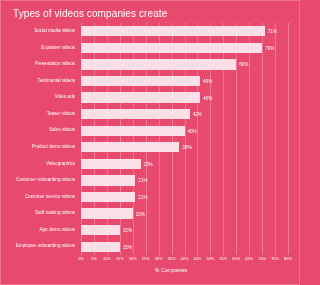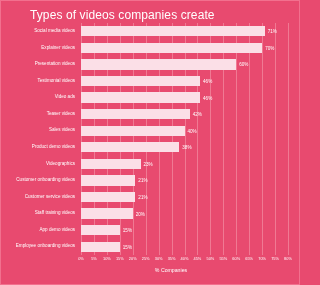--- a/index.html
+++ b/index.html
@@ -18,25 +18,24 @@
     width: 300px;
     height: 285px;
     box-sizing: border-box;
     background: #e84a6f;
     border: 1px solid #f2708e;
   }
   #chart-title {
     position: absolute;
     left: 12px;
     top: 7px;
-    font-size: 12px;
+    font-size: 10px;
     color: #ffffff;
     letter-spacing: 0.1px;
     white-space: nowrap;
-    margin-left: 17px;
   }
   #plot-wrap {
     position: absolute;
     left: 0;
     top: 22px;
     width: 300px;
     height: 232px;
   }
   #plot-area {
     position: absolute;

